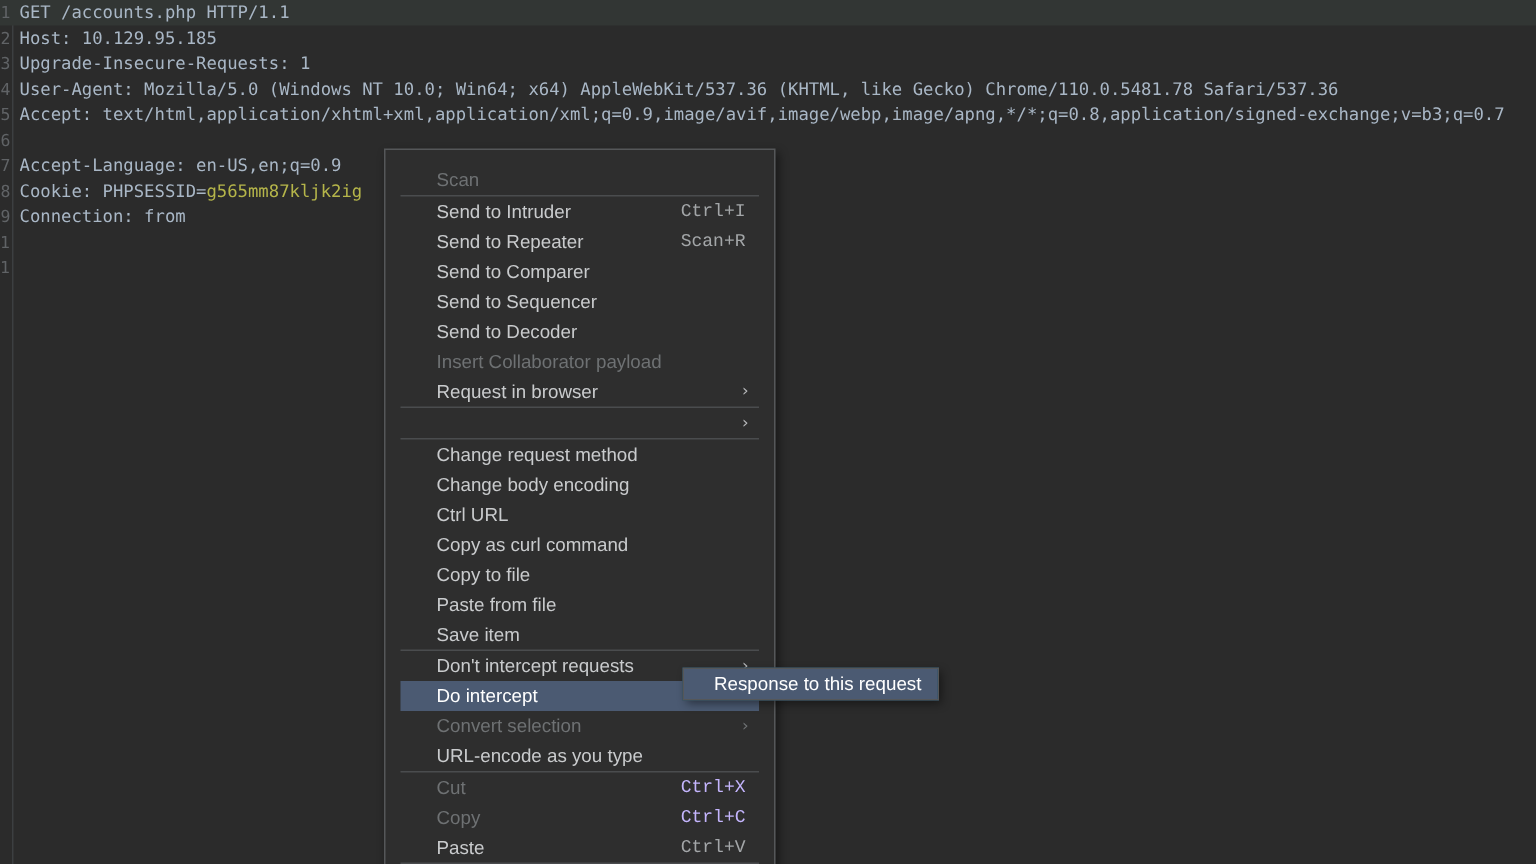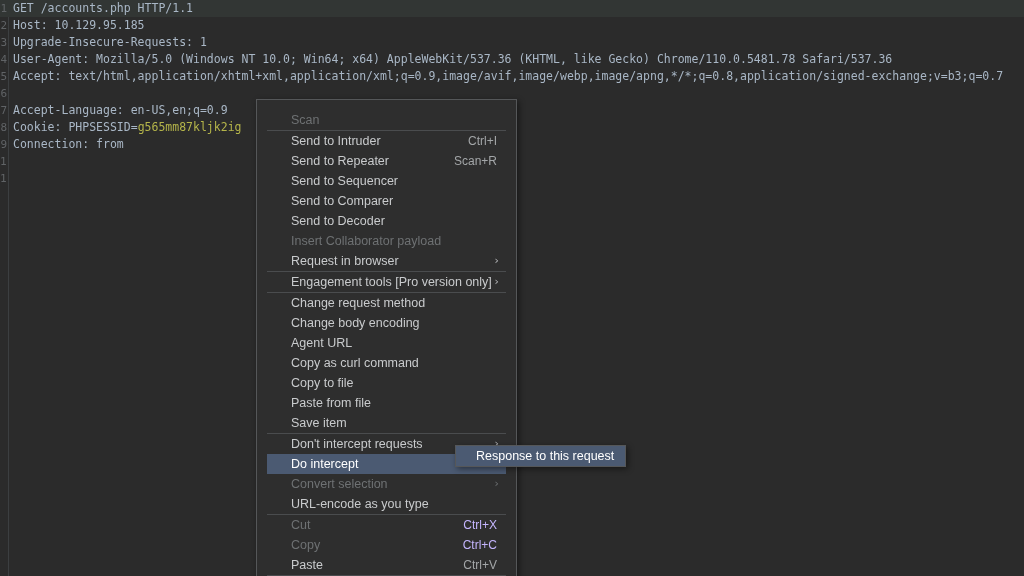--- a/index.html
+++ b/index.html
@@ -92,20 +92,21 @@
   .menu-item.selected {
     background: #4b5a72;
     color: #ffffff;
   }
   .menu-item .accel {
     position: absolute;
     right: 9px;
     top: 0;
     font-size: 12px;
     color: #a3a6a8;
+    font-family: Liberation Mono, monospace;
   }
   .menu-item.disabled .accel { color: #c4b5fd; }
   .menu-item .chev {
     position: absolute;
     right: 7px;
     top: 0;
     font-size: 11px;
     color: #b6b8ba;
     font-family: "DejaVu Sans", sans-serif;
   }
@@ -152,31 +153,31 @@
       <div class="code-row"><span class="lineno">10</span><span class="code-text"></span></div>
       <div class="code-row"><span class="lineno">11</span><span class="code-text"></span></div>
     </div>
 </div>
 
 <div id="context-menu">
     <div class="menu-item disabled"><span>Scan</span></div>
     <div class="menu-sep"></div>
     <div class="menu-item"><span>Send to Intruder</span><span class="accel">Ctrl+I</span></div>
     <div class="menu-item"><span>Send to Repeater</span><span class="accel">Scan+R</span></div>
+    <div class="menu-item"><span>Send to Comparer</span></div>
     <div class="menu-item"><span>Send to Sequencer</span></div>
-    <div class="menu-item"><span>Send to Comparer</span></div>
     <div class="menu-item"><span>Send to Decoder</span></div>
     <div class="menu-item disabled"><span>Insert Collaborator payload</span></div>
     <div class="menu-item"><span>Request in browser</span><span class="chev">›</span></div>
     <div class="menu-sep"></div>
-    <div class="menu-item"><span>Engagement tools [Pro version only]</span><span class="chev">›</span></div>
+    <div class="menu-item"><span class="chev">›</span></div>
     <div class="menu-sep"></div>
     <div class="menu-item"><span>Change request method</span></div>
     <div class="menu-item"><span>Change body encoding</span></div>
-    <div class="menu-item"><span>Agent URL</span></div>
+    <div class="menu-item"><span>Ctrl URL</span></div>
     <div class="menu-item"><span>Copy as curl command</span></div>
     <div class="menu-item"><span>Copy to file</span></div>
     <div class="menu-item"><span>Paste from file</span></div>
     <div class="menu-item"><span>Save item</span></div>
     <div class="menu-sep"></div>
     <div class="menu-item"><span>Don't intercept requests</span><span class="chev">›</span></div>
     <div class="menu-item selected"><span>Do intercept</span><span class="chev">›</span></div>
     <div class="menu-item disabled"><span>Convert selection</span><span class="chev">›</span></div>
     <div class="menu-item"><span>URL-encode as you type</span></div>
     <div class="menu-sep"></div>

